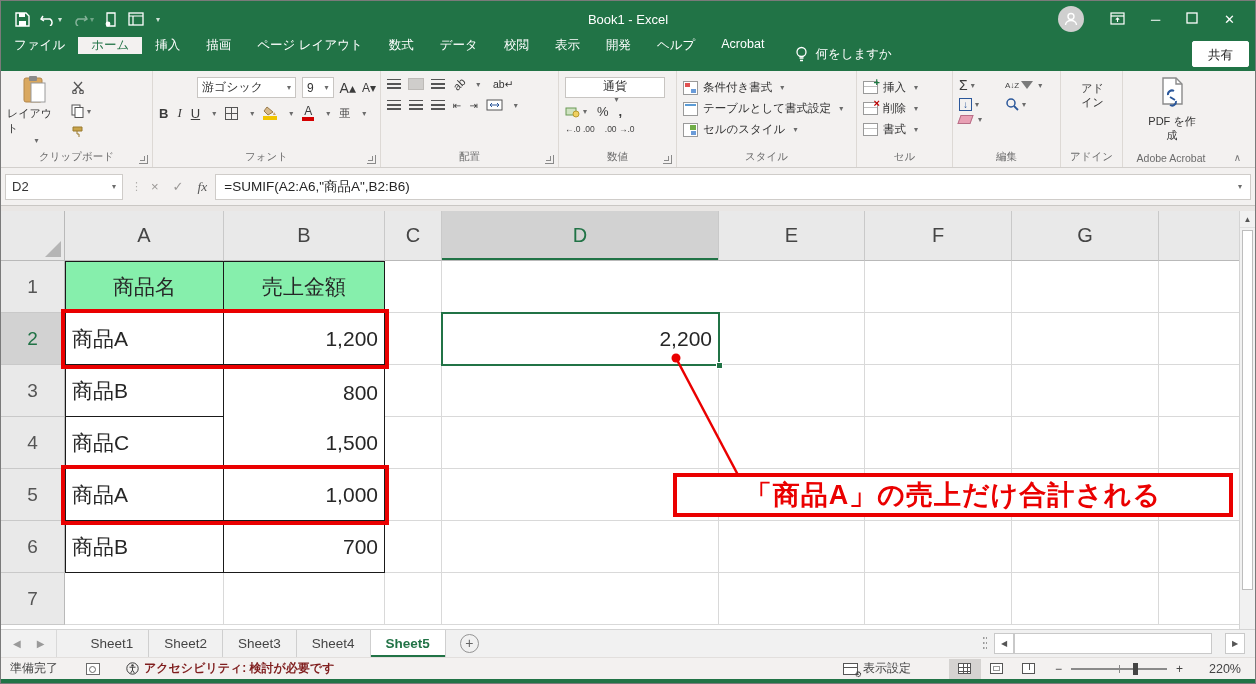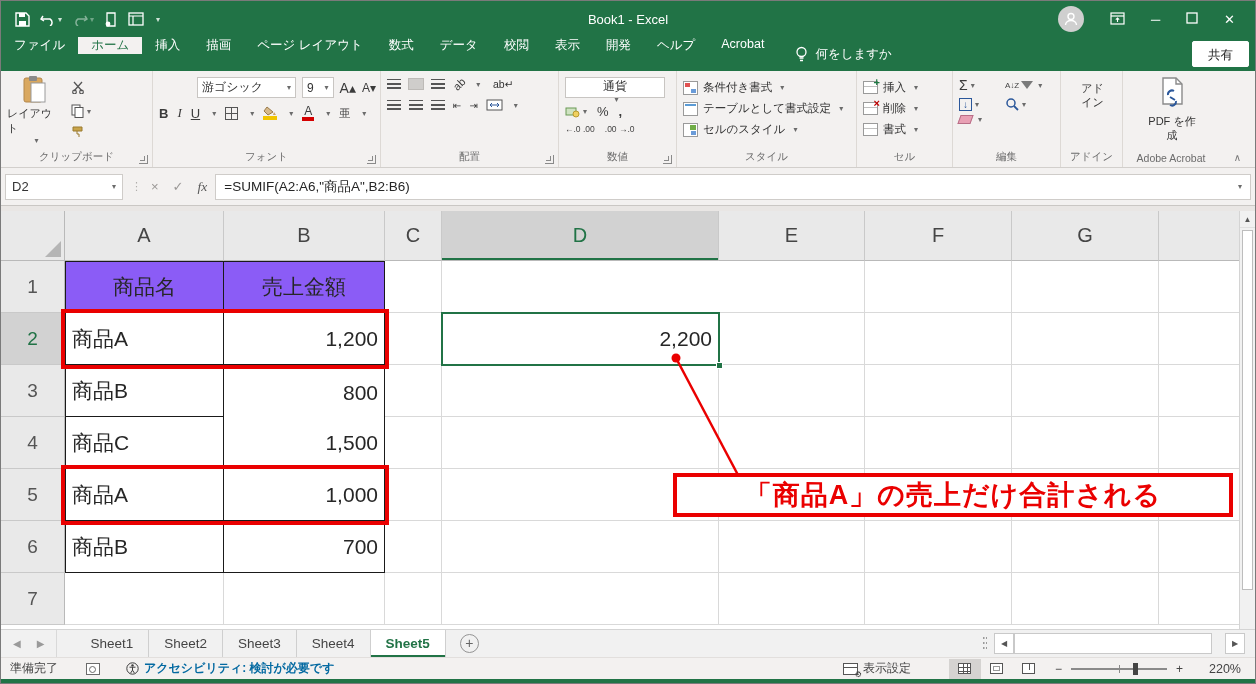--- a/index.html
+++ b/index.html
@@ -67,21 +67,21 @@
   .fbx { color:#9a9896; font-size:13px; }
   .ffx { color:#5a5a5a; font-style:italic; font-size:13.5px; font-family:"Liberation Serif",serif; }
   .formulafield { flex:1; height:26px; background:#fff; border:1px solid #cfccc9; display:flex; align-items:center; padding:0 8px; font-size:13.5px; color:#262626; justify-content:space-between; }
   .gap { position:absolute; top:205px; left:0; right:0; height:5px; background:#e9e6e4; }
 
   
   .sheet { position:absolute; top:210px; left:0; width:1240px; height:418px; background:#fff; overflow:hidden; }
   .gcell { position:absolute; font-size:21px; color:#262626; border-right:1px solid #d9d9d9; border-bottom:1px solid #d9d9d9; display:flex; align-items:center; padding:0 6px; background:#fff; }
   .gcell.center { justify-content:center; }
   .gcell.num { justify-content:flex-end; }
-  .gcell.gold { background:#8b5cf6; }
+  .gcell.gold { background:#86efac; }
   .gcell.box { border-right:1px solid #1a1a1a; border-bottom:1px solid #1a1a1a; }
   .gcell.bl { border-left:1px solid #1a1a1a; }
   .gcell.bt { border-top:1px solid #1a1a1a; }
   .ghead { position:absolute; background:#e9e9e9; color:#454545; font-size:20px; display:flex; align-items:center; justify-content:center; border-right:1px solid #c9c9c9; border-bottom:1px solid #b9b9b9; }
   .ghead.sel { background:#d2d2d2; color:#217346; box-shadow:inset 0 -2px 0 #217346; }
   .grhead { position:absolute; background:#e9e9e9; color:#555; font-size:19px; display:flex; align-items:center; justify-content:center; border-right:1px solid #b9b9b9; border-bottom:1px solid #c9c9c9; }
   .grhead.sel { background:#d2d2d2; color:#217346; box-shadow:inset -2px 0 0 #217346; }
   .corner { position:absolute; left:0; top:0; width:64px; height:50px; background:#e9e9e9; border-right:1px solid #b9b9b9; border-bottom:1px solid #b9b9b9; }
   .corner:after { content:""; position:absolute; right:3px; bottom:3px; border-left:16px solid transparent; border-bottom:16px solid #b5b5b5; }
   .selbox { position:absolute; border:2px solid #217346; pointer-events:none; }
@@ -105,21 +105,21 @@
   .hsplitdots { position:absolute; left:982px; top:7px; width:4px; height:14px; background:repeating-linear-gradient(to bottom,#9a9a9a 0 2px,transparent 2px 5px), repeating-linear-gradient(to bottom,#9a9a9a 0 2px,transparent 2px 5px) 3px 0; background-size:1.5px 100%; background-repeat:repeat-y; }
   .hs-left { position:absolute; left:993px; top:3px; width:20px; height:21px; background:#fff; border:1px solid #c9c9c9; display:flex; align-items:center; justify-content:center; font-size:8px; color:#555; }
   .hs-track { position:absolute; left:1013px; top:3px; width:198px; height:21px; background:#fff; border:1px solid #c9c9c9; }
   .hs-right { position:absolute; left:1224px; top:3px; width:20px; height:21px; background:#fff; border:1px solid #c9c9c9; display:flex; align-items:center; justify-content:center; font-size:8px; color:#555; }
 
   
   .statusbar { position:absolute; top:656px; left:0; right:0; height:22px; background:#f3f1f0; border-top:1px solid #e2dfdd; display:flex; align-items:center; font-size:12px; color:#444; }
   .sb-ready { margin-left:9px; }
   .macroicon { width:14px; height:12px; border:1px solid #6b6b6b; margin-left:28px; position:relative; background:#fff; }
   .macroicon:before { content:""; position:absolute; left:2px; top:2px; width:5px; height:5px; border-radius:50%; border:1px solid #6b6b6b; }
-  .accy { display:flex; align-items:center; gap:5px; margin-left:26px; font-weight:bold; color:#0369a1; }
+  .accy { display:flex; align-items:center; gap:5px; margin-left:26px; font-weight:bold; color:#7f1d1d; }
   .sb-right { margin-left:auto; display:flex; align-items:center; }
   .viewset { display:flex; align-items:center; gap:5px; margin-right:38px; }
   .vsicon { width:15px; height:12px; border:1px solid #555; background:linear-gradient(#555,#555) 0 3px/100% 1px no-repeat,#fff; position:relative; }
   .vsicon:after { content:"⚙"; position:absolute; right:-5px; bottom:-5px; font-size:8px; color:#444; }
   .viewbtn { width:32px; height:20px; display:flex; align-items:center; justify-content:center; }
   .viewbtn.active { background:#d5d3d1; }
   .vb-grid { width:13px; height:11px; border:1px solid #555; background:linear-gradient(#555,#555) 0 3px/100% 1px no-repeat, linear-gradient(#555,#555) 0 7px/100% 1px no-repeat, linear-gradient(#555,#555) 4px 0/1px 100% no-repeat, linear-gradient(#555,#555) 8px 0/1px 100% no-repeat,#fff; }
   .vb-page { width:13px; height:11px; border:1px solid #555; background:#fff; box-shadow:inset 0 0 0 2px #fff, inset 0 0 0 3px #999; }
   .vb-break { width:13px; height:11px; border:1px solid #555; background:linear-gradient(#555,#555) 6px 0/1px 6px no-repeat,#fff; }
   .zoomer { display:flex; align-items:center; gap:9px; margin:0 14px 0 10px; color:#444; }

